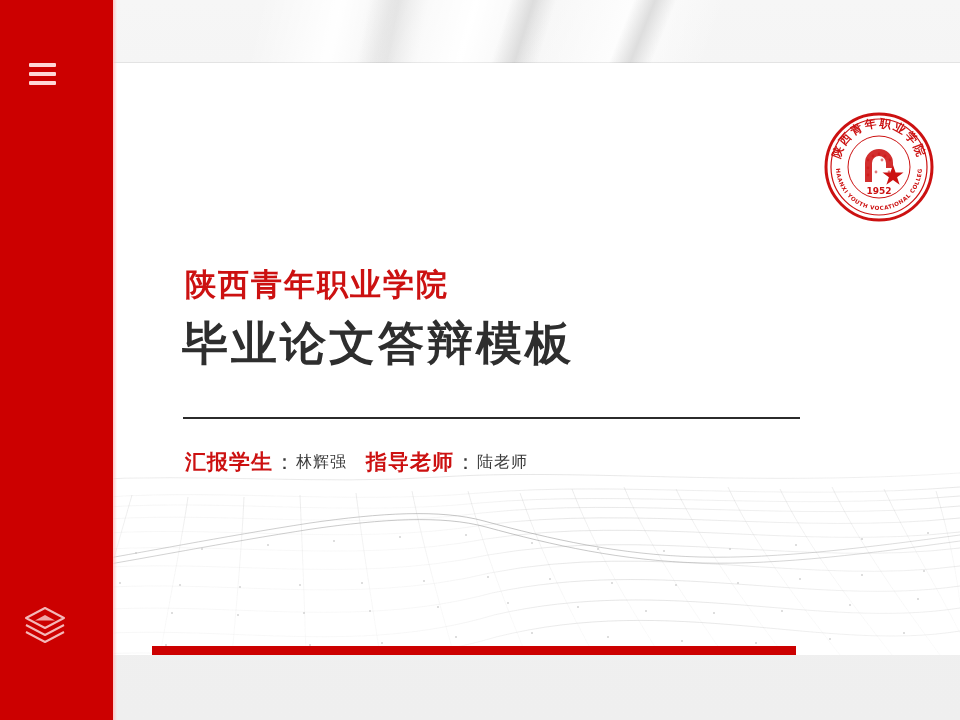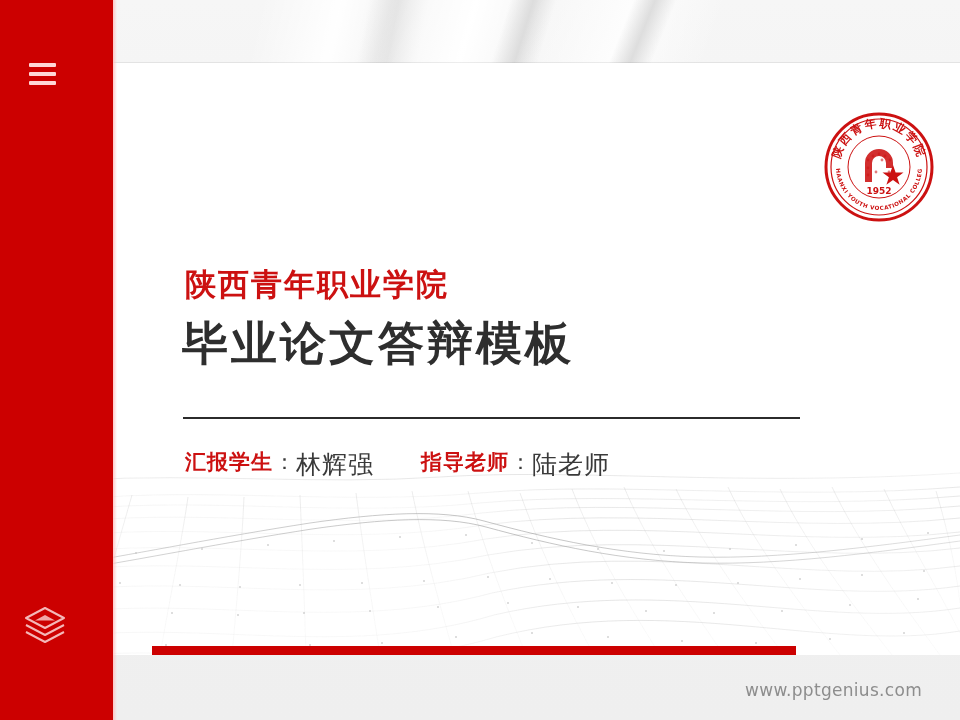--- a/index.html
+++ b/index.html
@@ -140,35 +140,35 @@
     z-index: 5;
   }
   .meta-row {
     position: absolute;
     left: 185px; top: 448px;
     display: flex;
     align-items: baseline;
     z-index: 5;
     white-space: nowrap;
   }
-  .meta-group { display: flex; align-items: flex-start; }
-  .meta-group + .meta-group { margin-left: 47px; font-family: Liberation Mono, monospace; }
+  .meta-group { display: flex; align-items: center; }
+  .meta-group + .meta-group { margin-left: 19px; font-family: Liberation Mono, monospace; }
   .meta-label {
     font-size: 21px;
     font-weight: bold;
     letter-spacing: 1px;
     color: #cc1111;
   }
   .meta-sep {
     font-size: 21px;
     color: #3a3a3a;
     padding: 0 1px;
   }
   .meta-value {
-    font-size: 25px;
+    font-size: 16px;
     color: #3a3a3a;
     letter-spacing: 1px;
   }
 
   
   .accent-bar {
     position: absolute;
     left: 152px; top: 646px;
     width: 644px; height: 9px;
     background: #cc0000;
@@ -378,15 +378,14 @@
     </div>
     <div class="meta-group">
       <span class="meta-label">指导老师</span>
       <span class="meta-sep">：</span>
       <span class="meta-value">陆老师</span>
     </div>
   </div>
 
   <div class="accent-bar"></div>
 
-  <div class="watermark">www.pptgenius.com</div>
 
 </div>
 
 </body></html>

